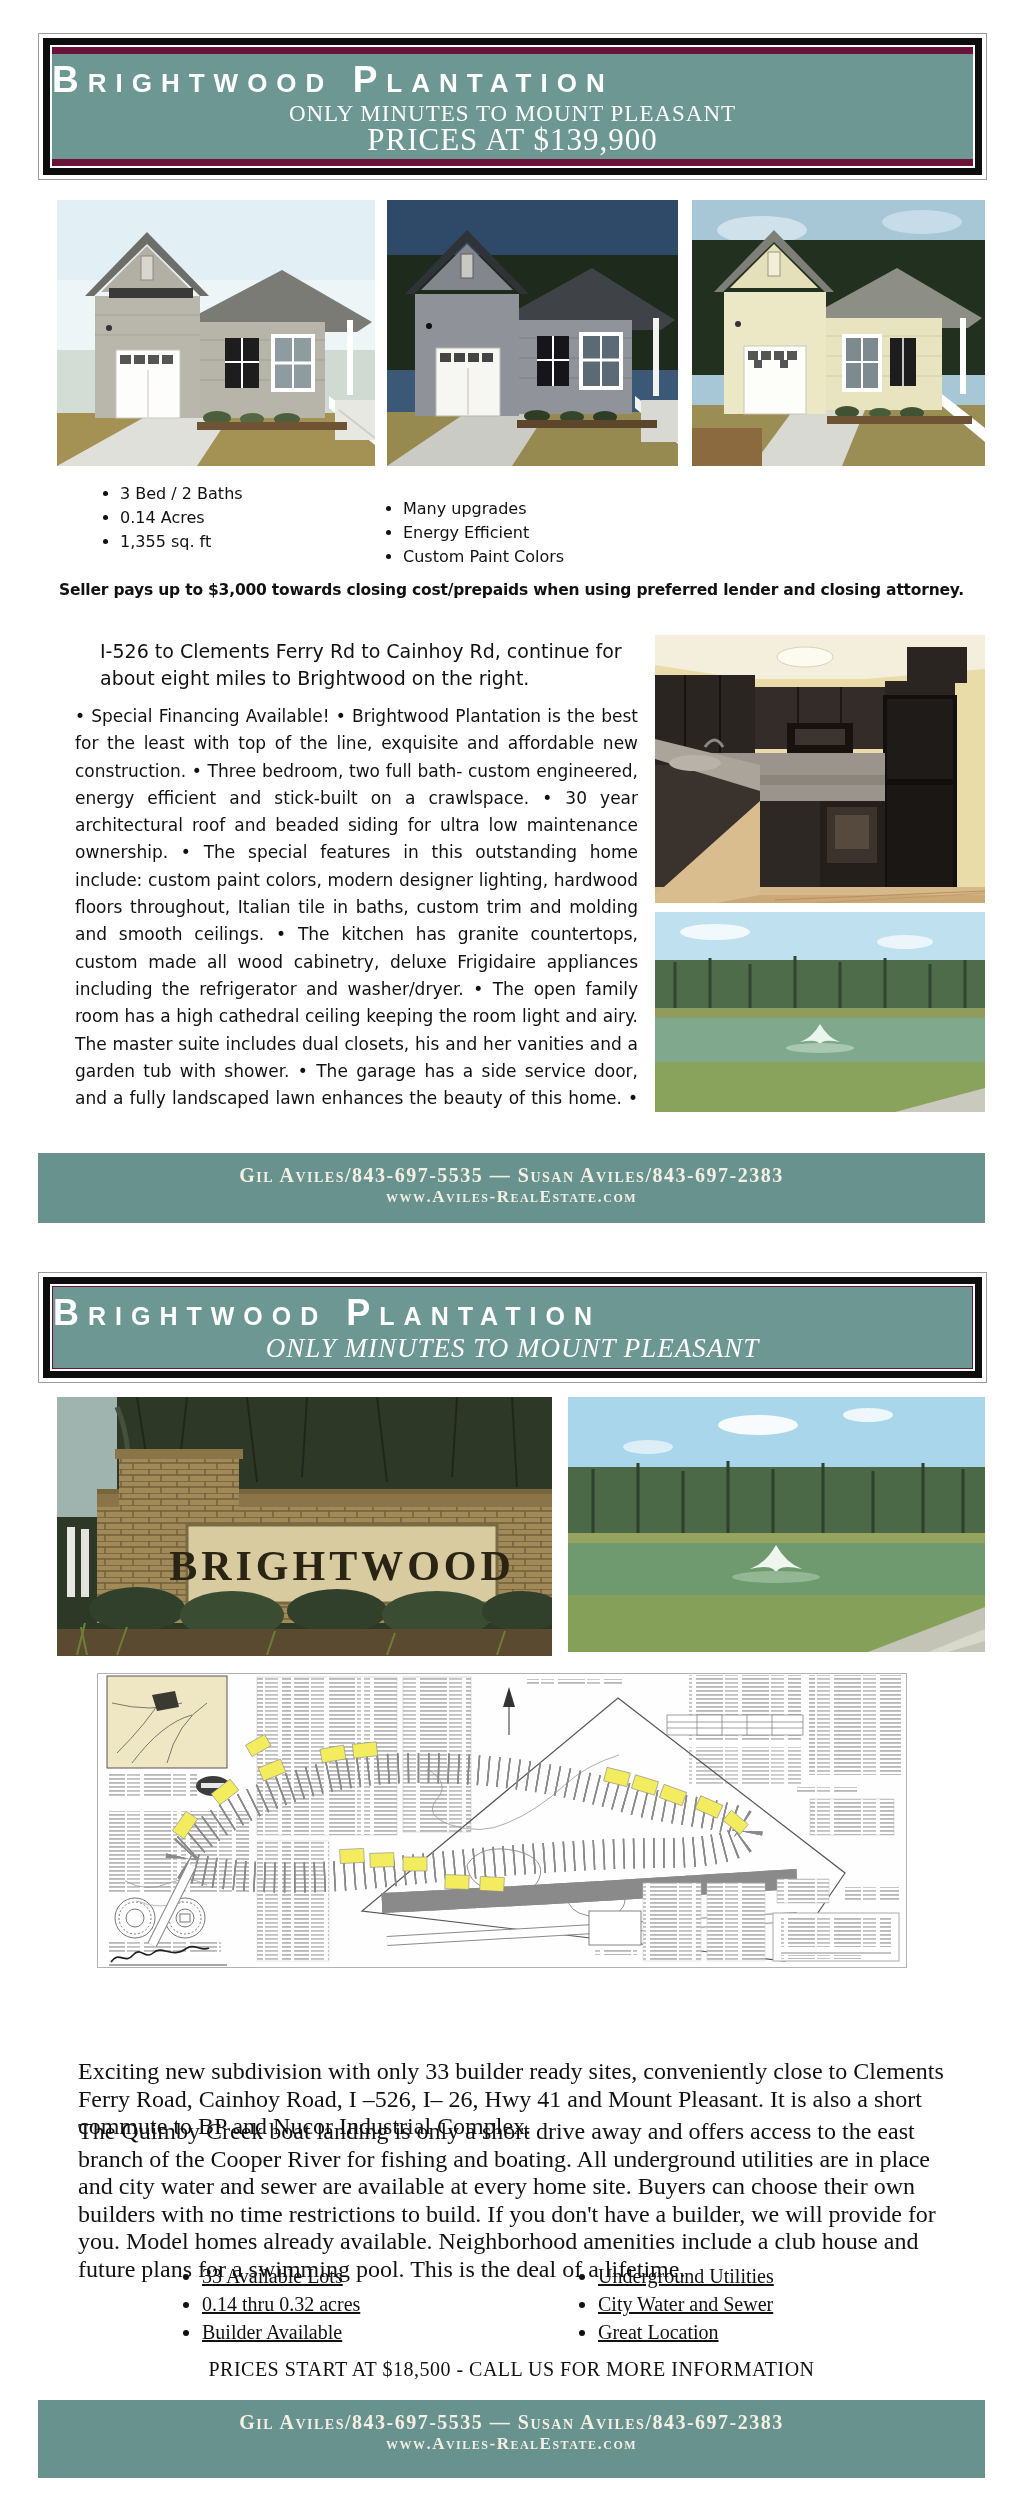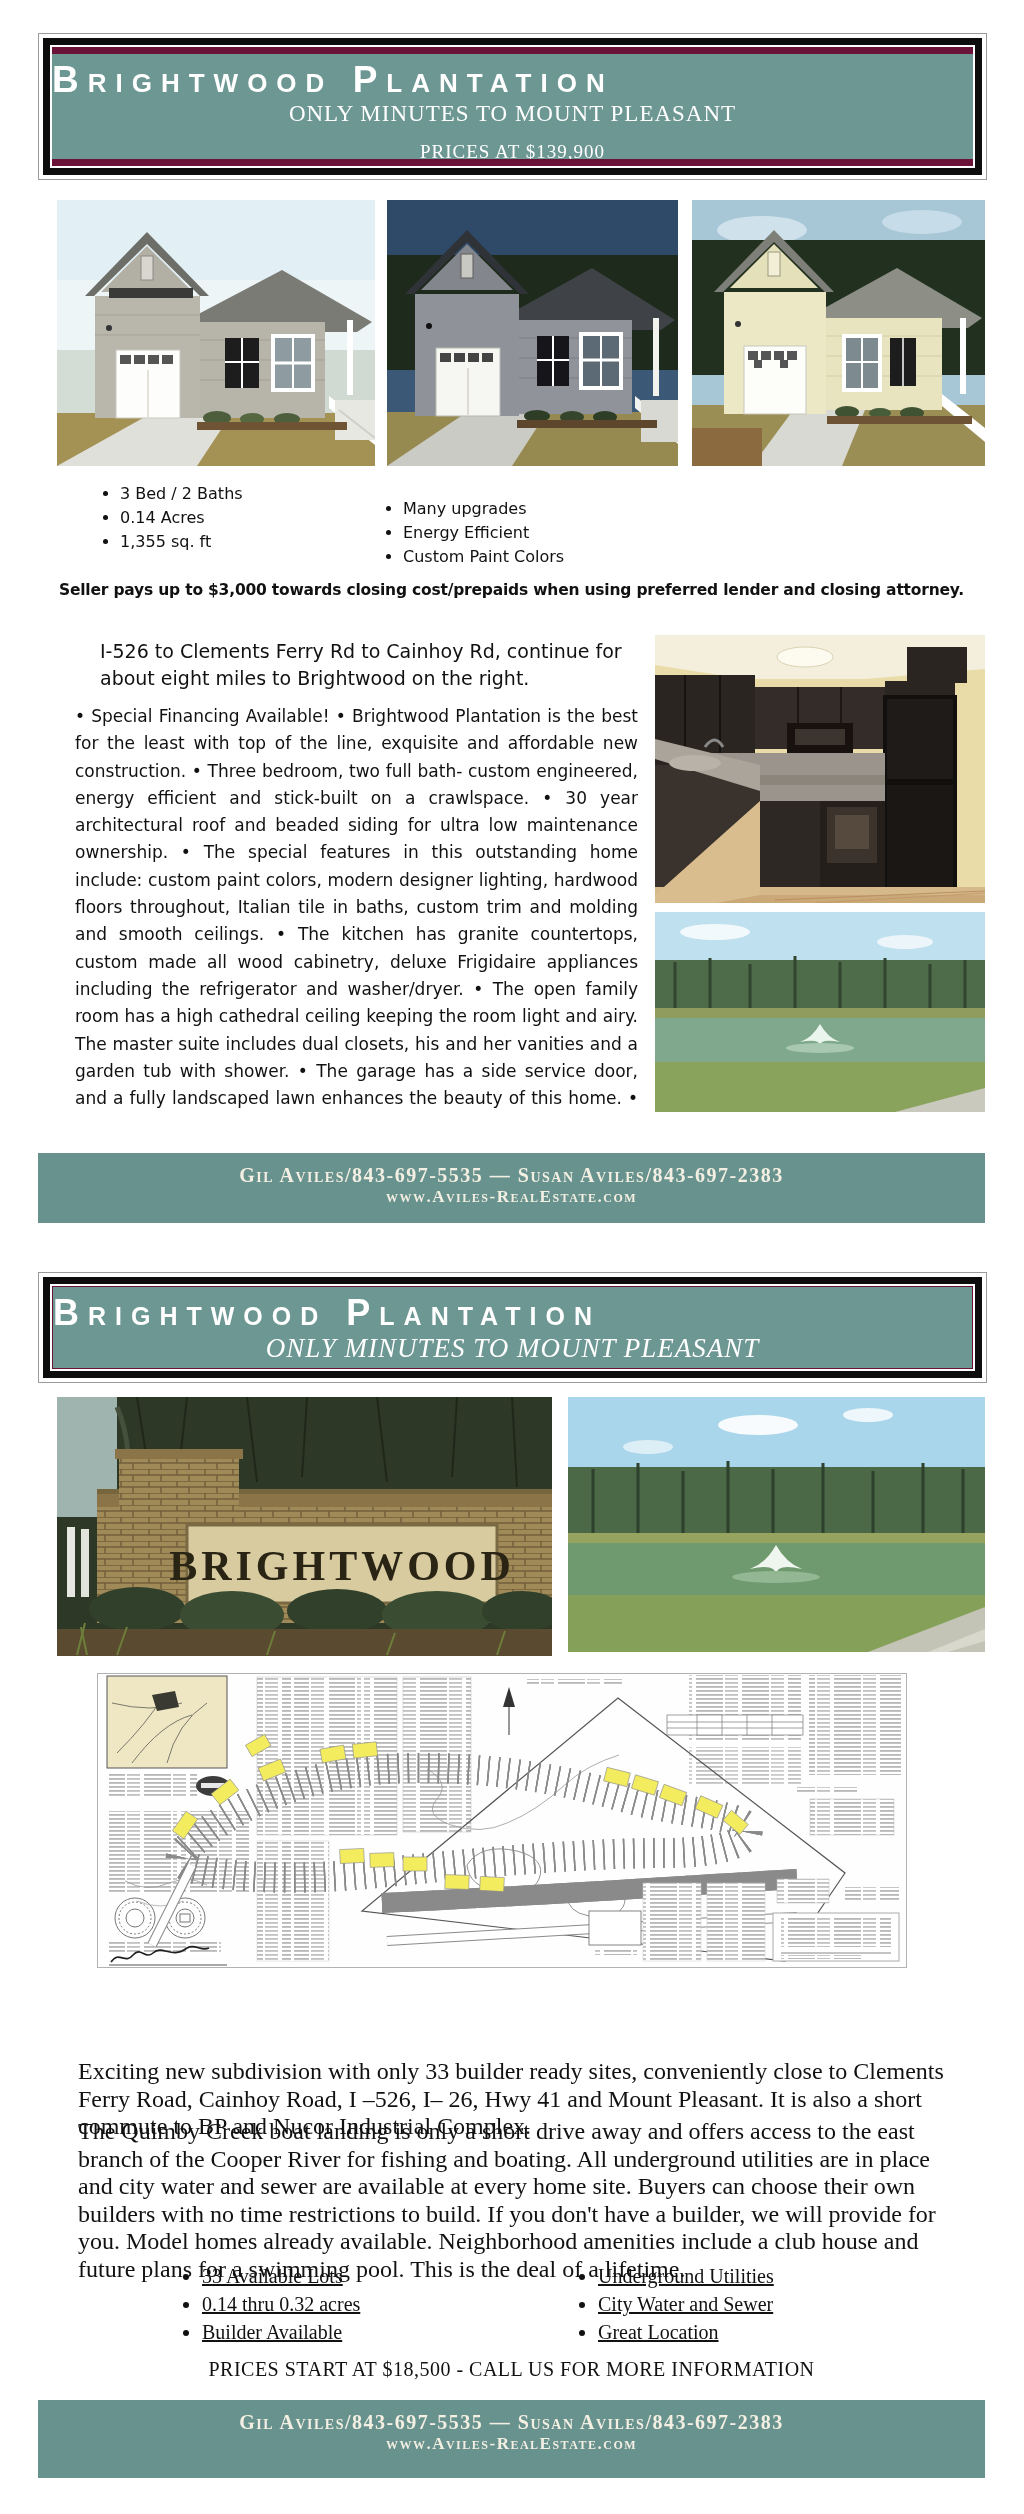--- a/index.html
+++ b/index.html
@@ -41,21 +41,21 @@
 
 <div id="page">
 
   <div class="banner" style="left:38px;top:33px;width:949px;height:147px;">
     <div class="banner-black">
       <div class="banner-panel">
         <div class="bar top"></div>
         <div class="bar bot"></div>
         <div class="bw-title" style="margin-top:13px;">Brightwood Plantation</div>
         <div class="bw-sub" style="font-size:23px;line-height:26px;">ONLY MINUTES TO MOUNT PLEASANT</div>
-        <div class="bw-sub" style="font-size:19px;line-height:25px;margin-top:12px;">PRICES AT $139,900</div>
+        <div class="bw-sub" style="font-size:31px;line-height:25px;">PRICES AT $139,900</div>
       </div>
     </div>
   </div>
 
   <svg class="photo" style="left:57px;top:200px;" width="318" height="266" viewBox="0 0 318 266">
     <rect width="318" height="266" fill="#eef5f7"></rect>
     <rect y="0" width="318" height="80" fill="#e2f0f6"></rect>
     <rect x="0" y="150" width="60" height="70" fill="#c2cdc0" opacity=".6"></rect>
     <rect x="255" y="150" width="63" height="70" fill="#bcc8ba" opacity=".6"></rect>
     <rect x="0" y="213" width="318" height="53" fill="#a49255"></rect>

